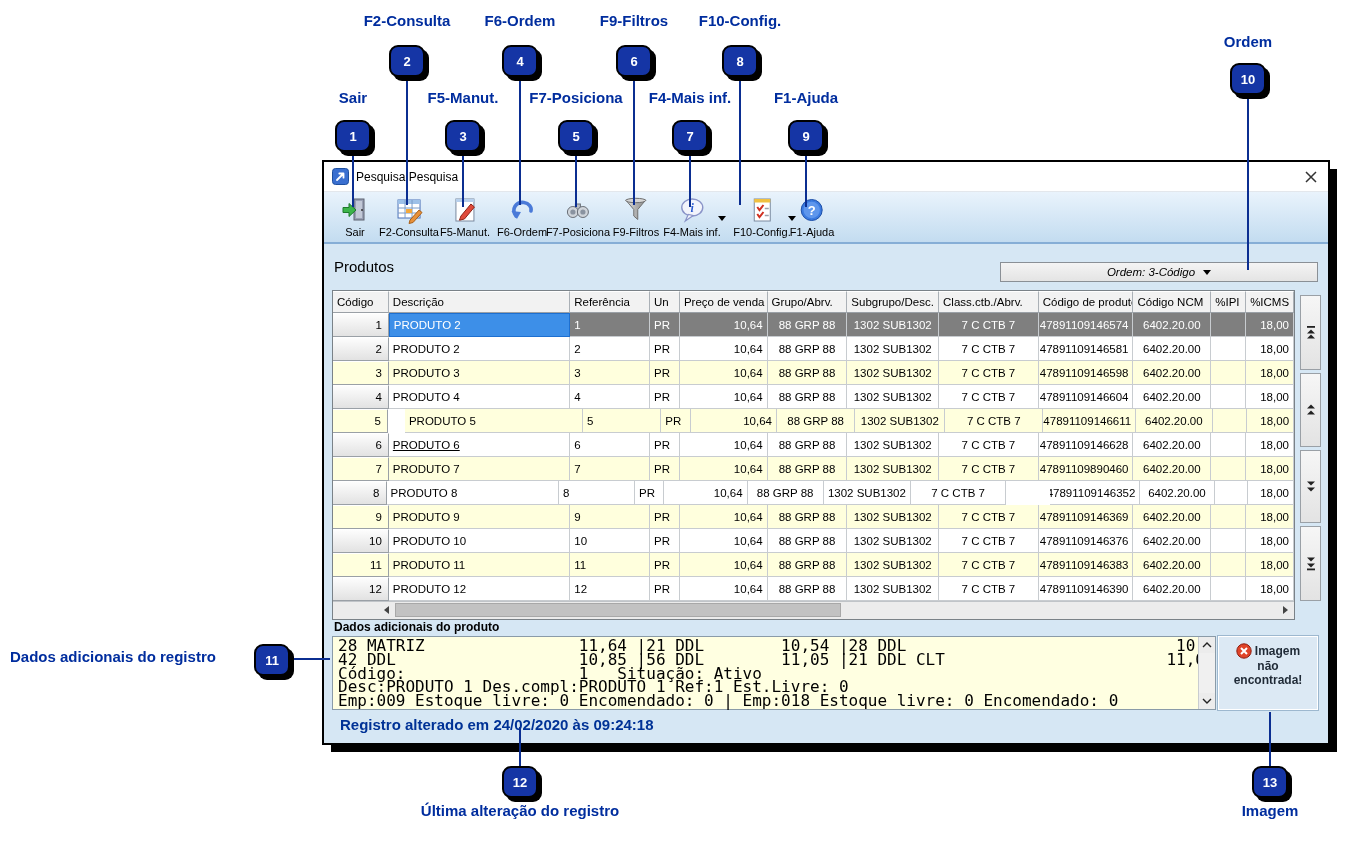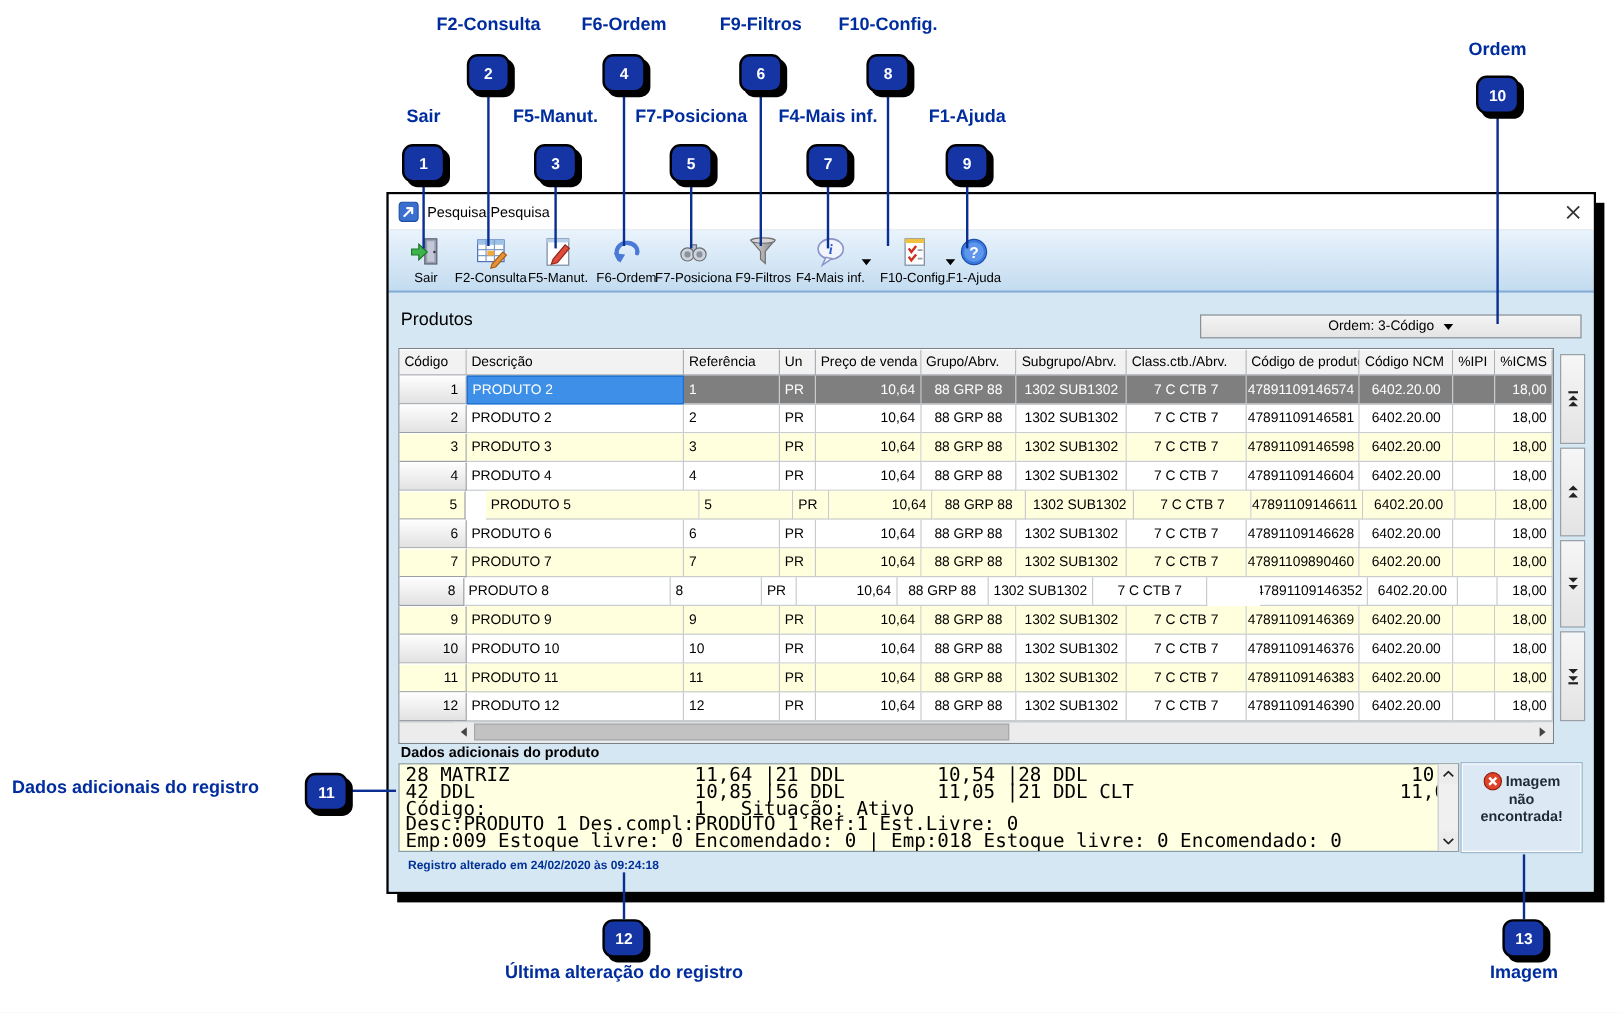--- a/index.html
+++ b/index.html
@@ -47,21 +47,21 @@
   .tcaret{
     position:absolute;width:0;height:0;border-left:4px solid transparent;
     border-right:4px solid transparent;border-top:5px solid #000;top:24px;
   }
   .winbody{position:absolute;left:0;top:82px;right:0;bottom:0;background:#d6e7f4;}
   .sec-title{position:absolute;left:10px;top:14px;font-size:15px;color:#000;}
   .order-btn{
     position:absolute;left:676px;top:18px;width:318px;height:20px;
     background:linear-gradient(#f4f4f4,#e4e4e4);border:1px solid #8a9096;
     box-sizing:border-box;display:flex;align-items:center;justify-content:center;
-    font-size:11.5px;color:#000;
+    font-size:11.5px;color:#000;font-style:italic;
   }
   .order-btn .dd{width:0;height:0;border-left:4px solid transparent;border-right:4px solid transparent;border-top:5px solid #000;margin-left:8px;}
 
   
   .grid{
     position:absolute;left:8px;top:46px;width:963px;
     border:1px solid #7a8288;background:#fff;box-sizing:border-box;
   }
   .thead{display:flex;height:22px;}
   .hc{
@@ -115,21 +115,21 @@
   }
   .vscroll{position:absolute;right:0;top:0;bottom:0;width:16px;background:#f0f0f0;border-left:1px solid #c8ccd0;}
   .vs-btn{position:absolute;left:0;width:16px;height:16px;background:#ececec;display:flex;align-items:center;justify-content:center;}
   .img-panel{
     position:absolute;left:894px;top:392px;width:100px;height:74px;
     background:#dce9f4;border:1px solid #ffffff;outline:1px solid #9db8cf;
     box-sizing:border-box;text-align:center;font-size:12px;font-weight:bold;
     color:#1f2a36;line-height:14px;padding-top:6px;
   }
   .img-panel .l1{display:flex;align-items:center;justify-content:center;gap:3px;}
-  .statusbar{position:absolute;left:16px;top:472px;font-size:10px;font-weight:bold;color:#003296;}
+  .statusbar{position:absolute;left:16px;top:472px;font-size:15px;font-weight:bold;color:#003296;}
 </style>
 </head>
 <body>
 
 <div class="vline" style="left:406px;top:75px;height:130px;"></div>
 <div class="vline" style="left:519px;top:75px;height:130px;"></div>
 <div class="vline" style="left:633px;top:75px;height:130px;"></div>
 <div class="vline" style="left:739px;top:75px;height:130px;"></div>
 <div class="vline" style="left:352px;top:150px;height:57px;"></div>
 <div class="vline" style="left:462px;top:150px;height:57px;"></div>
@@ -282,21 +282,21 @@
     </div>
 
     <div class="grid">
       <div class="thead" id="thead">
           <div class="hc" style="width: 56px;">Código</div>
           <div class="hc" style="width: 182px;">Descrição</div>
           <div class="hc" style="width: 80px;">Referência</div>
           <div class="hc" style="width: 30px;">Un</div>
           <div class="hc" style="width: 88px;">Preço de venda</div>
           <div class="hc" style="width: 80px;">Grupo/Abrv.</div>
-          <div class="hc" style="width: 92px;">Subgrupo/Abrv.</div>
+          <div class="hc" style="width: 92px;">Subgrupo/Desc.</div>
           <div class="hc" style="width: 100px;">Class.ctb./Abrv.</div>
           <div class="hc" style="width: 95px;">Código de produto</div>
           <div class="hc" style="width: 78px;">Código NCM</div>
           <div class="hc" style="width: 35px;">%IPI</div>
           <div class="hc" style="width: 48px;">%ICMS</div>
         </div>
       <div id="tbody">
           <div class="trow sel">
             <div class="tc ar rownum" style="width: 56px;">1</div>
             <div class="tc al desc" style="width: 182px;">PRODUTO 2</div>
@@ -362,21 +362,21 @@
             <div class="tc ac" style="width: 80px;">88 GRP 88</div>
             <div class="tc ac" style="width: 92px;">1302 SUB1302</div>
             <div class="tc ac" style="width: 100px;">7 C CTB 7</div>
             <div class="tc ar" style="width: 95px;">47891109146611</div>
             <div class="tc ac" style="width: 78px;">6402.20.00</div>
             <div class="tc ar" style="width: 35px;"></div>
             <div class="tc ar" style="width: 48px;">18,00</div>
           </div>
           <div class="trow">
             <div class="tc ar rownum" style="width: 56px;">6</div>
-            <div class="tc al desc" style="width: 182px;">PRODUTO 6</div>
+            <div class="tc al desc" style="width: 182px; text-decoration: underline;">PRODUTO 6</div>
             <div class="tc al" style="width: 80px;">6</div>
             <div class="tc al" style="width: 30px;">PR</div>
             <div class="tc ar" style="width: 88px;">10,64</div>
             <div class="tc ac" style="width: 80px;">88 GRP 88</div>
             <div class="tc ac" style="width: 92px;">1302 SUB1302</div>
             <div class="tc ac" style="width: 100px;">7 C CTB 7</div>
             <div class="tc ar" style="width: 95px;">47891109146628</div>
             <div class="tc ac" style="width: 78px;">6402.20.00</div>
             <div class="tc ar" style="width: 35px;"></div>
             <div class="tc ar" style="width: 48px;">18,00</div>

